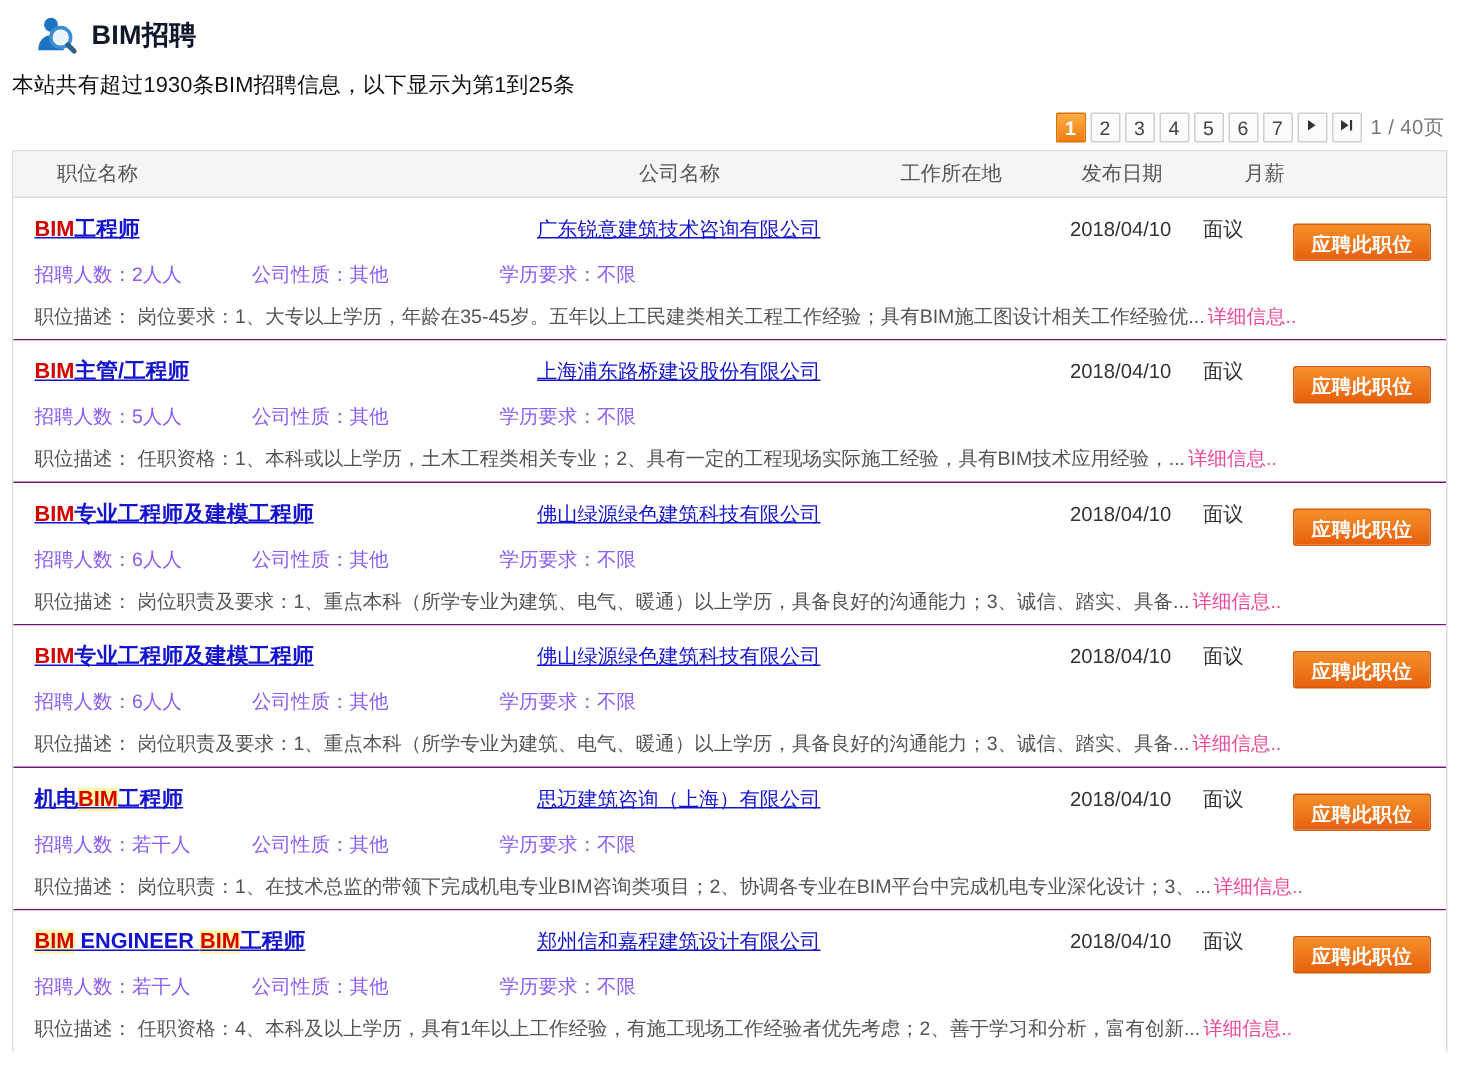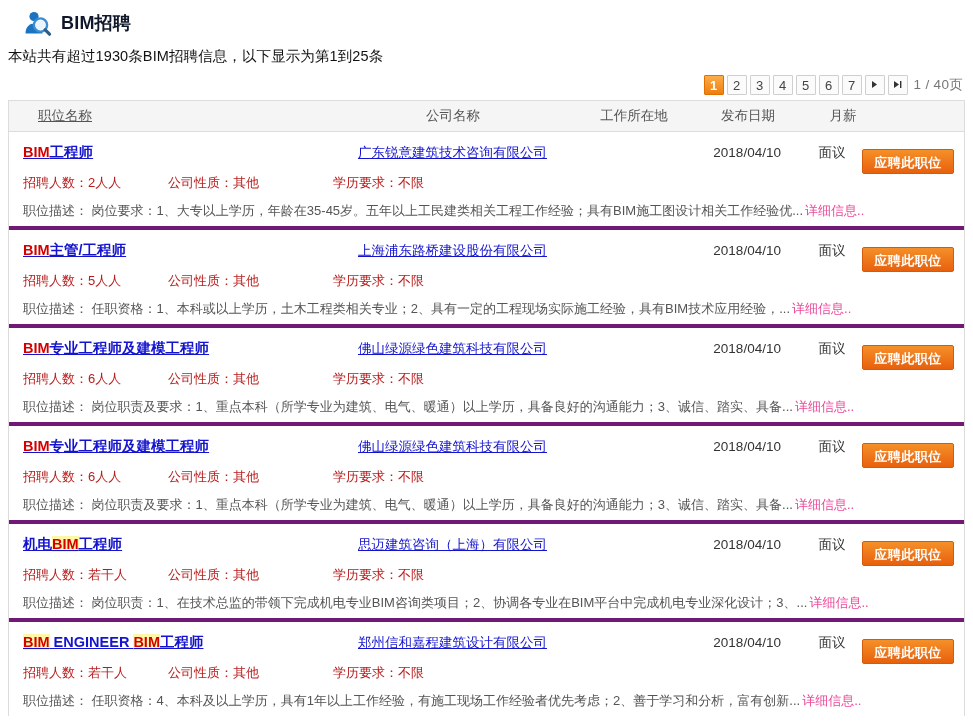--- a/index.html
+++ b/index.html
@@ -105,29 +105,29 @@
     align-items: center;
     height: 30px;
     background: #f5f5f5;
     border-bottom: 1px solid #dcdcdc;
     font-size: 13.5px;
     color: #555;
   }
   .col-head .c {
     white-space: nowrap;
   }
-  .c-title   { width: 322px; padding-left: 29px; box-sizing: border-box; text-decoration: underline; }
+  .c-title   { width: 322px; padding-left: 29px; box-sizing: border-box; }
   .c-company { width: 244px; text-align: center; }
   .c-loc     { width: 118px; text-align: center; }
   .c-date    { width: 110px; text-align: center; }
   .c-salary  { width: 80px;  text-align: center; }
 
   
   .job {
-    border-bottom: 4px solid #701a75;
+    border-bottom: 1px solid #701a75;
     padding: 0;
     position: relative;
     background: #fff;
   }
   .job:last-child { border-bottom: none; }
 
   .job-main {
     display: flex;
     align-items: center;
     height: 33px;
@@ -169,21 +169,21 @@
   }
   .j-date {
     width: 110px;
     text-align: center;
     font-size: 13.5px;
     color: #333;
     white-space: nowrap;
   }
   .j-salary {
     width: 60px;
-    text-align: center;
+    text-align: left;
     font-size: 13.5px;
     color: #333;
     white-space: nowrap;
   }
   .j-apply-cell {
     flex: 1;
     display: flex;
     justify-content: flex-end;
     padding-right: 10px;
     margin-top: 18px;
@@ -202,21 +202,21 @@
     cursor: pointer;
     box-sizing: border-box;
     letter-spacing: .5px;
   }
 
   .job-meta {
     display: flex;
     align-items: center;
     height: 27px;
     font-size: 13px;
-    color: #b91c1c;
+    color: #8b5cf6;
     padding-left: 14px;
   }
   .meta-item { white-space: nowrap; }
   .m-count  { width: 145px; }
   .m-nature { width: 165px; }
   .m-edu    { width: 200px; }
 
   .job-desc {
     height: 30px;
     line-height: 30px;

